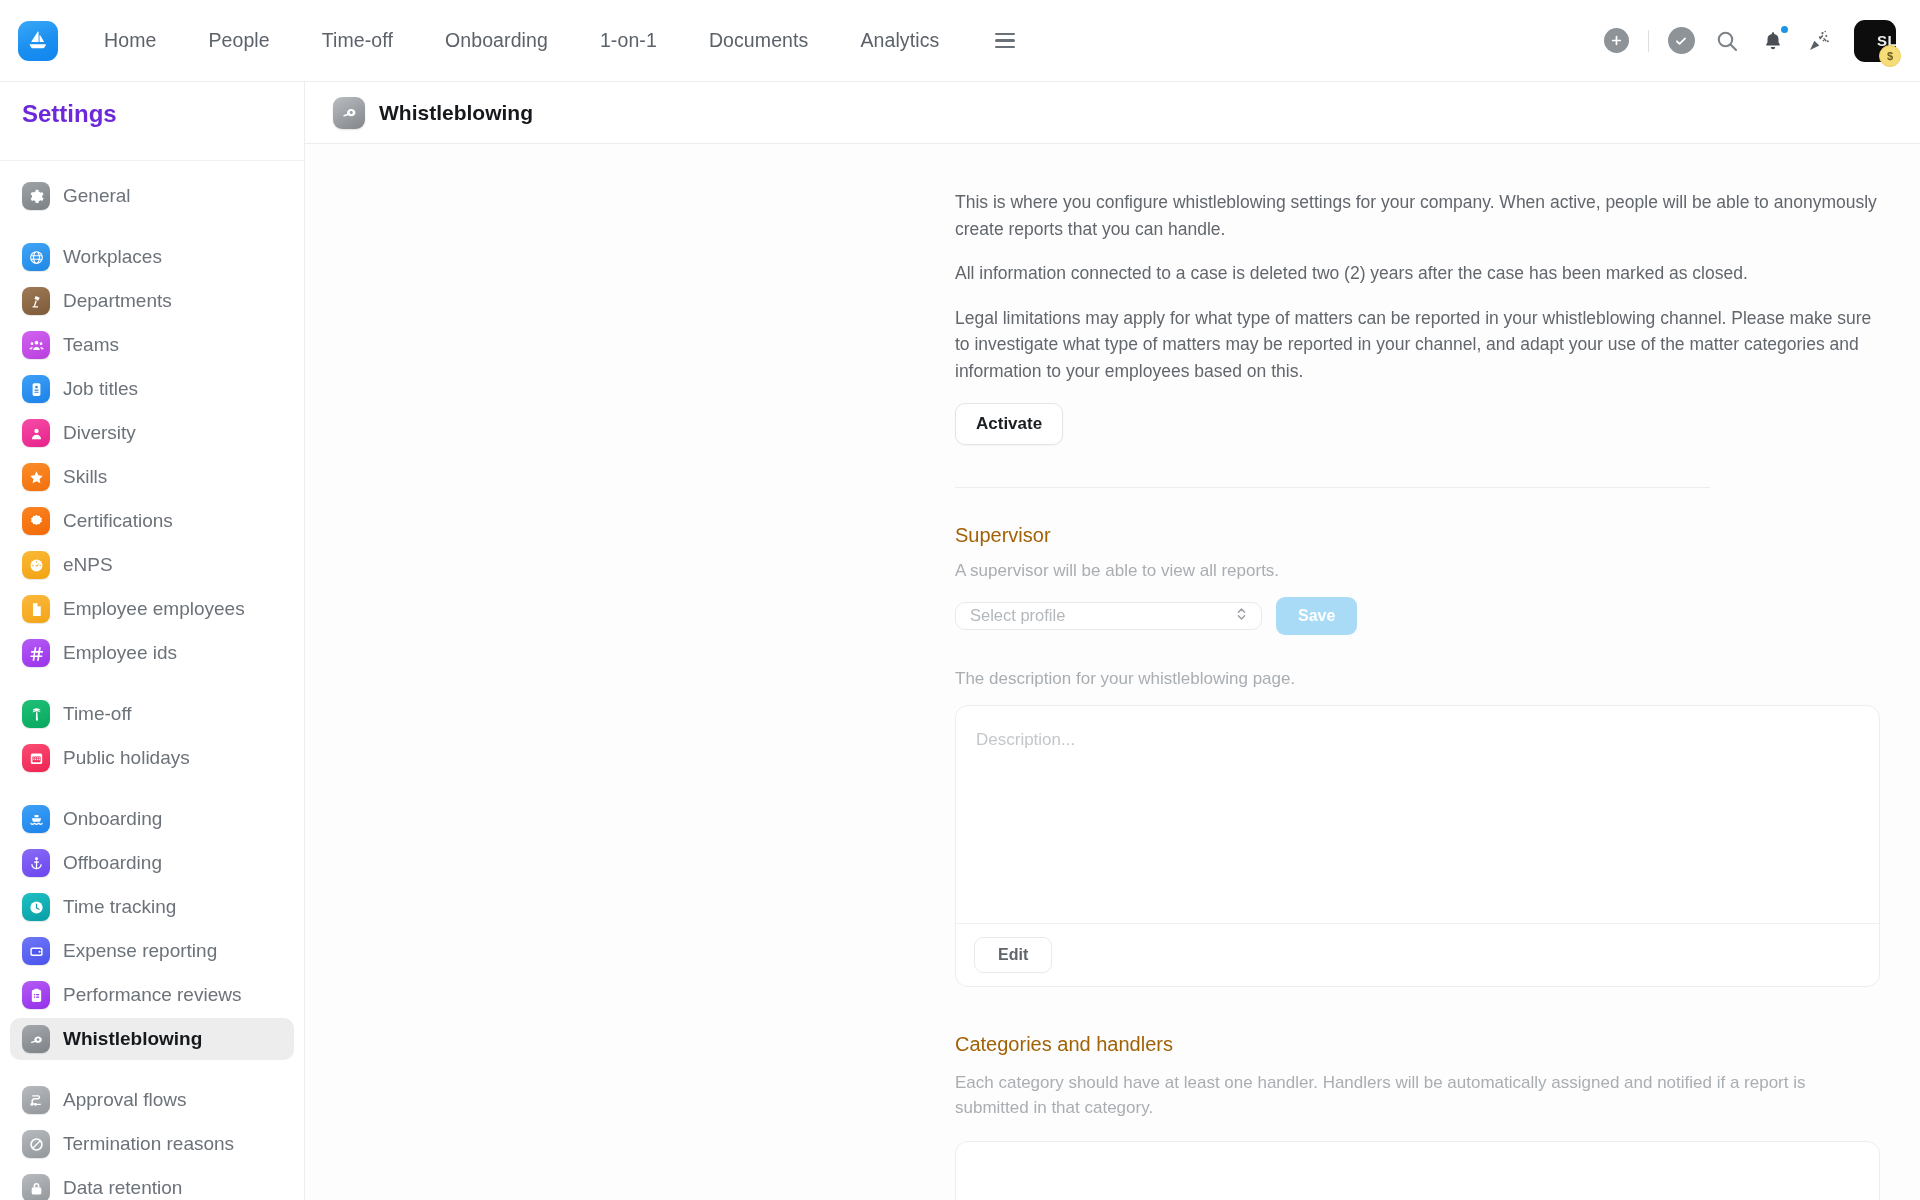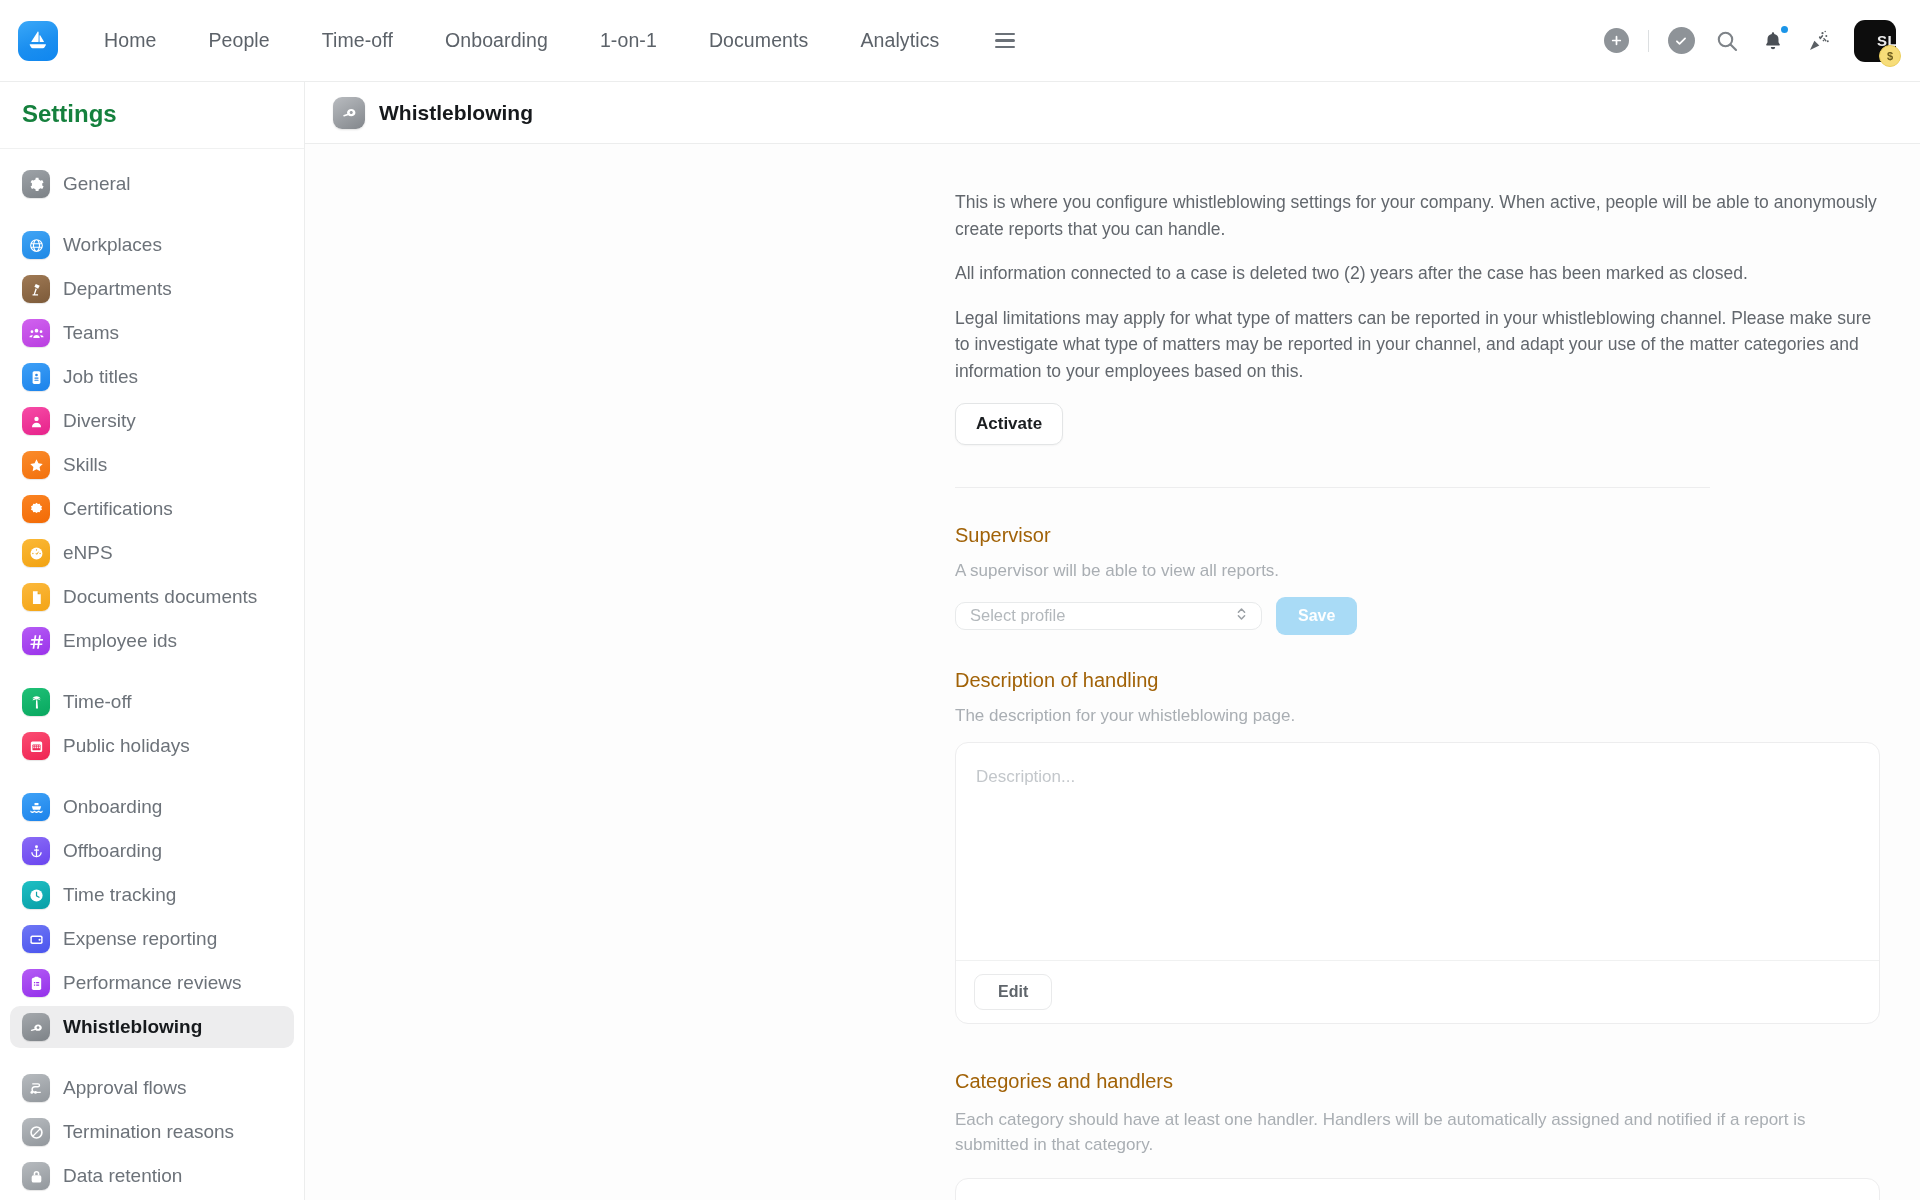--- a/index.html
+++ b/index.html
@@ -80,22 +80,22 @@
 
   
   .sidebar {
     width: 305px; flex: 0 0 305px;
     border-right: 1px solid #eceded;
     background:#fff;
     display:flex; flex-direction:column;
     overflow: hidden;
   }
   .sb-title {
-    padding: 18px 22px 20px 22px;
-    font-size: 24px; font-weight: 700; color:#15803d;
+    padding: 18px 22px 32px 22px;
+    font-size: 24px; font-weight: 700; color:#6d28d9;
     border-bottom: 1px solid #f0f1f1;
   }
   .sb-list { padding: 14px 10px 0 10px; overflow:hidden; }
   .sb-item {
     display:flex; align-items:center; gap:13px;
     padding: 7px 12px; border-radius: 10px; cursor:pointer;
     margin-bottom: 2px;
   }
   .sb-item.active { background:#ededee; }
   .sb-label { font-size: 19px; color:#6c7279; white-space: nowrap; }
@@ -346,21 +346,21 @@
           </div>
           <div class="sb-label">eNPS</div>
         </div>
         <div class="sb-item">
           <div class="sbicon" style="background: linear-gradient(160deg, rgb(252, 185, 61), rgb(243, 164, 21));">
             <svg width="17" height="17" viewBox="0 0 24 24" fill="#fff">
               <path d="M7 3h6.6L18 7.4V21H7z"></path>
               <path d="M13.6 3v4.4H18z" fill="#e8a21a"></path>
             </svg>
           </div>
-          <div class="sb-label">Documents documents</div>
+          <div class="sb-label">Employee employees</div>
         </div>
         <div class="sb-item">
           <div class="sbicon" style="background: linear-gradient(160deg, rgb(181, 92, 245), rgb(154, 50, 234));">
             <svg width="17" height="17" viewBox="0 0 24 24" fill="#fff">
               <path d="M9.4 3.3l-.8 5.2H4.6l-.35 2.3h4l-.6 3.9h-4L3.3 17h4l-.8 5.2h2.4l.8-5.2h3.9l-.8 5.2h2.4l.8-5.2h4l.35-2.3h-4l.6-3.9h4l.35-2.3h-4l.8-5.2h-2.4l-.8 5.2h-3.9l.8-5.2zm.9 7.5h3.9l-.6 3.9H9.7z"></path>
             </svg>
           </div>
           <div class="sb-label">Employee ids</div>
         </div>
         <div class="sb-gap"></div>
@@ -519,21 +519,20 @@
                 <path d="M2.5 7L6 3.4 9.5 7"></path>
                   <path d="M2.5 11L6 14.6 9.5 11"></path>
               </svg>
             </span>
           </div>
           <button class="btn-save">Save</button>
         </div>
 
         
         <div style="height:34px"></div>
-        <div class="sec-title">Description of handling</div>
         <div class="sec-sub">The description for your whistleblowing page.</div>
         <div class="card">
           <div class="ta-area">
             <div class="ta-ph">Description...</div>
           </div>
           <div class="card-foot">
             <button class="btn-edit">Edit</button>
           </div>
         </div>
 

